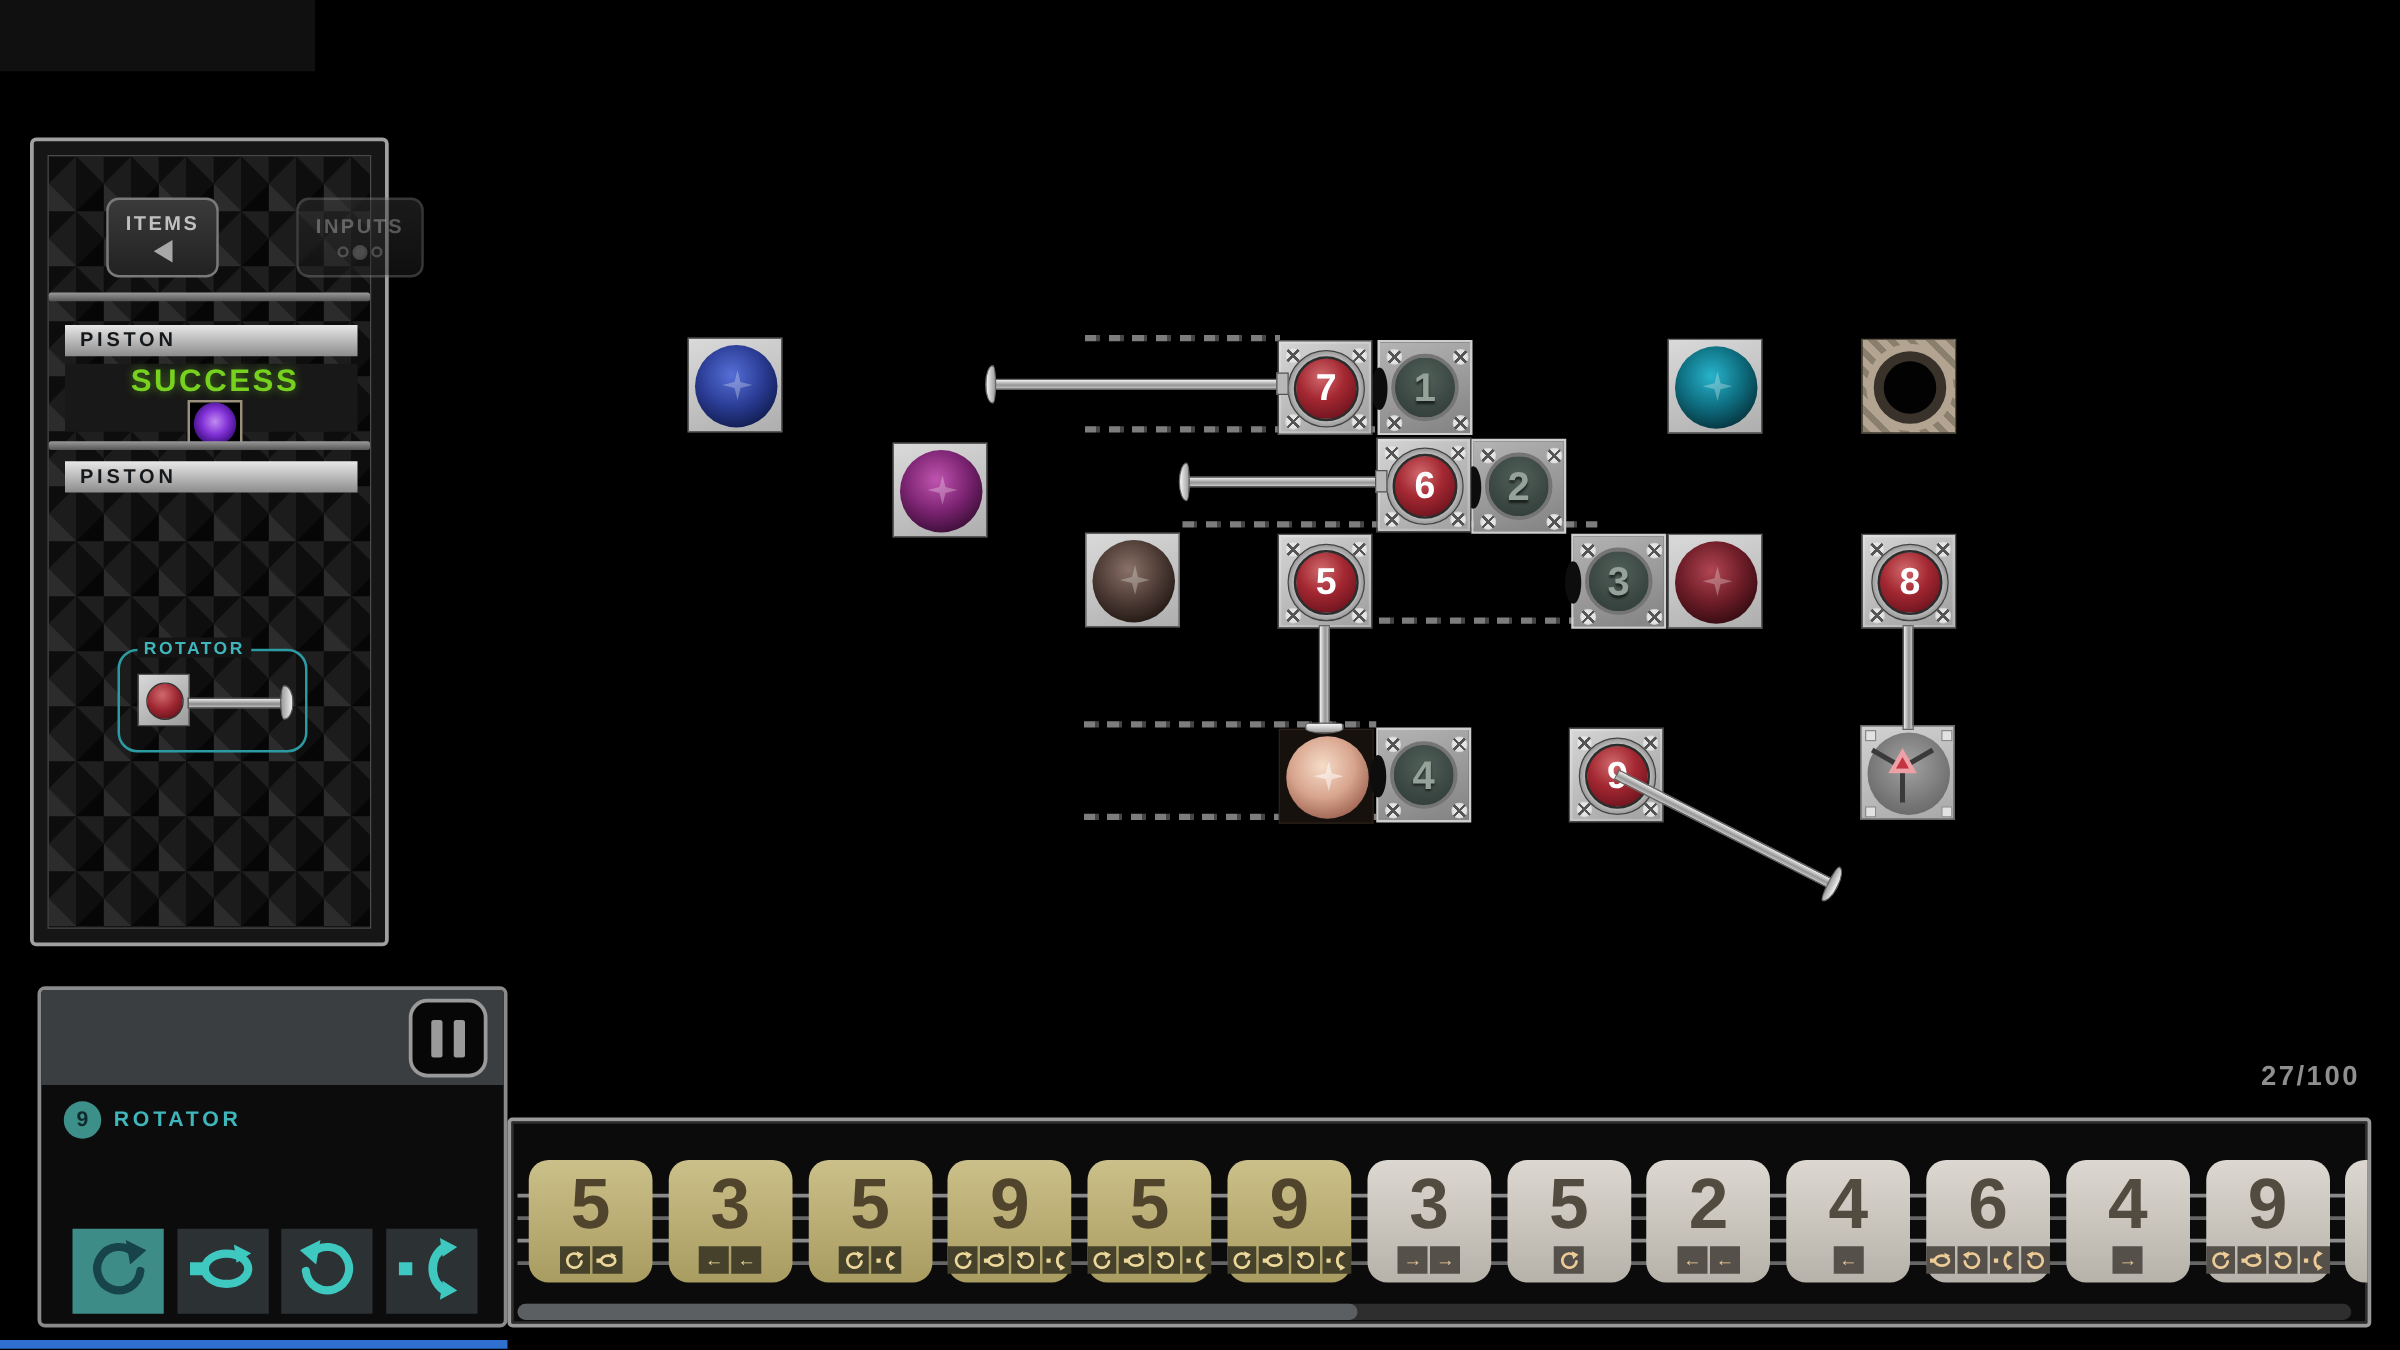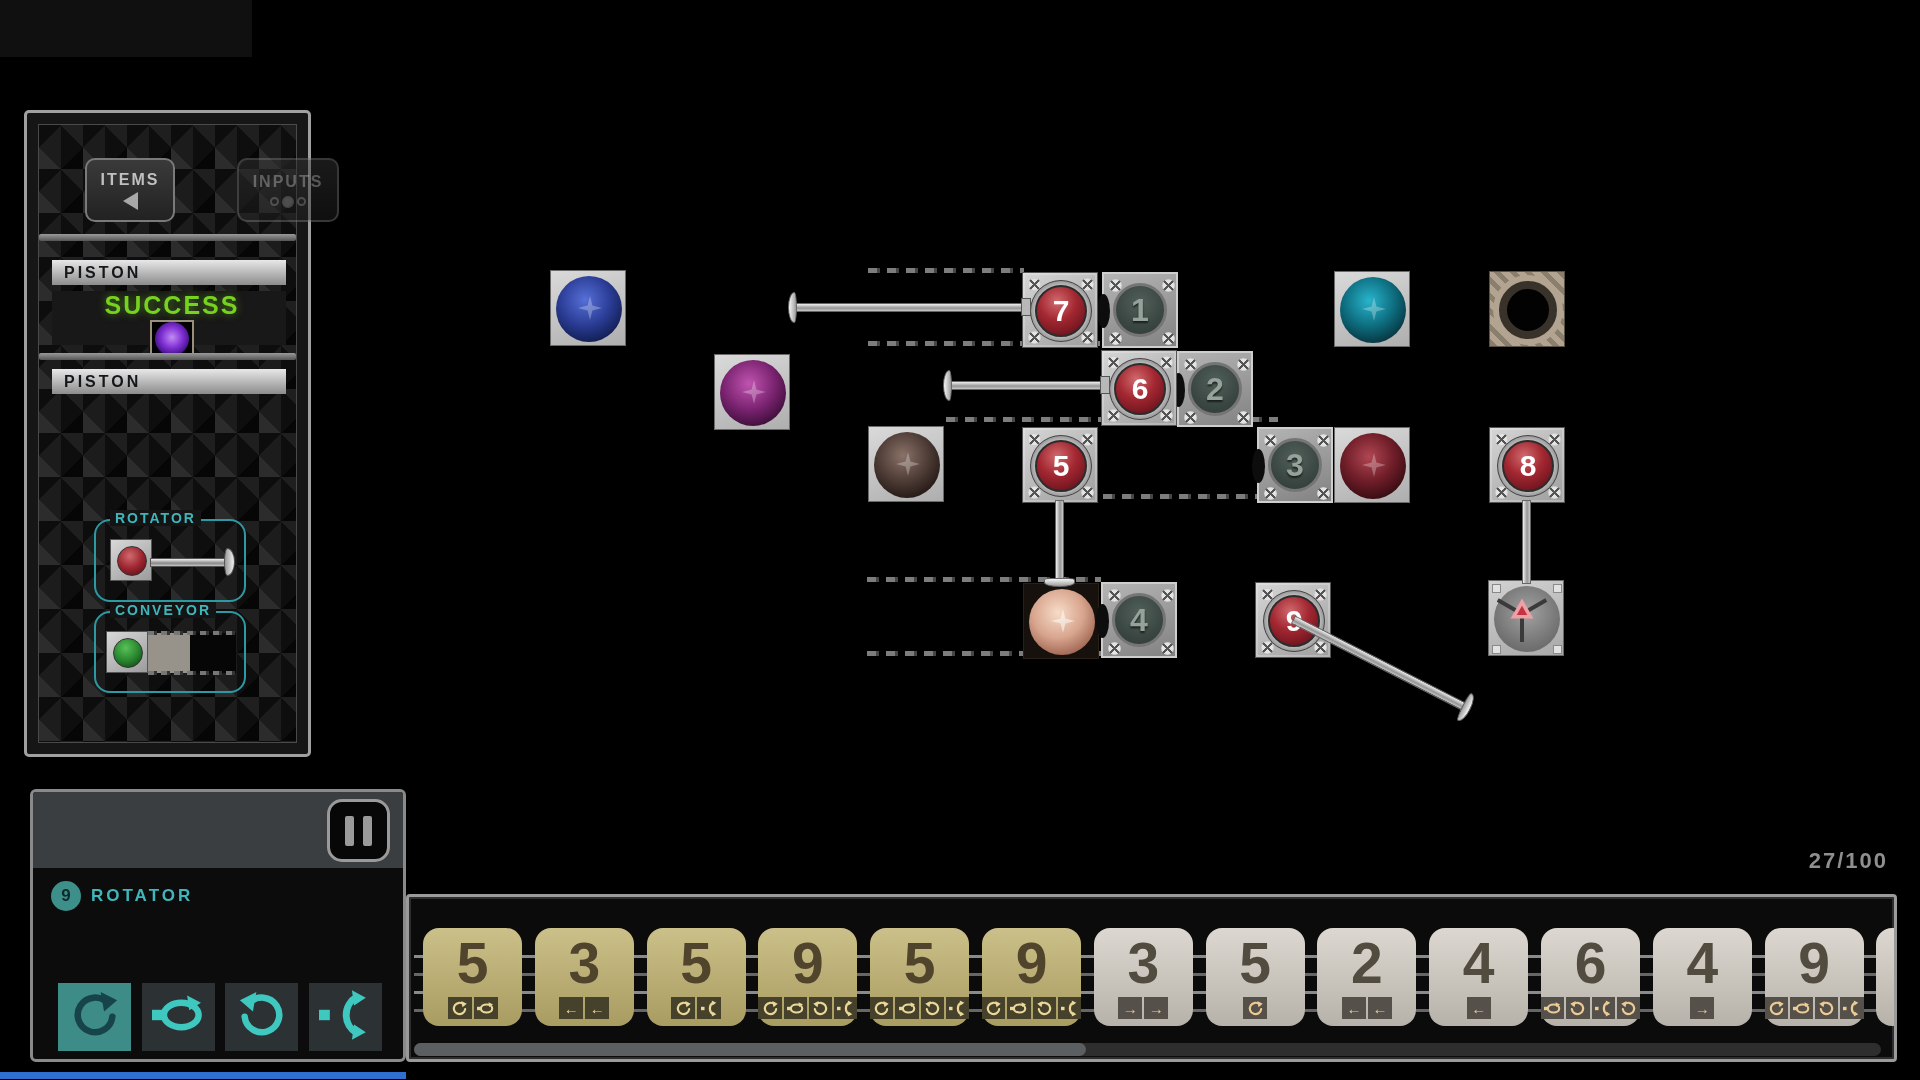--- a/index.html
+++ b/index.html
@@ -186,32 +186,20 @@
 
       <div class="abs item-box" style="left:55px;top:394px;width:152px;height:83px;">
         <span class="item-label">ROTATOR</span>
         <span class="mini-plate" style="left:14px;top:18px;">
           <span class="mini-circle" style="background:radial-gradient(circle at 42% 32%,#d06a6e,#9c2530 50%,#5c1018 90%);"></span>
         </span>
         <span class="mini-rod" style="left:54px;top:37px;width:76px;"></span>
         <span class="abs" style="left:128px;top:27px;width:9px;height:26px;background:linear-gradient(90deg,#999,#f0f0f0);border:1px solid #555;border-radius:30% 70% 70% 30% / 50%;"></span>
       </div>
 
-      <div class="abs item-box" style="left:55px;top:486px;width:152px;height:82px;">
-        <span class="item-label">CONVEYOR</span>
-        <span class="mini-plate" style="left:10px;top:18px;">
-          <span class="mini-circle" style="background:radial-gradient(circle at 42% 32%,#58c058,#2a8830 50%,#0f4814 90%);"></span>
-        </span>
-        <span class="abs" style="left:52px;top:20px;width:88px;height:40px;">
-          <span class="abs" style="left:0;top:0;width:42px;height:40px;background:#98938a;"></span>
-          <span class="abs" style="left:42px;top:0;width:46px;height:40px;background:#060606;"></span>
-          <span class="abs" style="left:0;top:-2px;width:88px;height:4px;background:repeating-linear-gradient(90deg,#777 0 6px,#333 6px 9px,transparent 9px 13px);"></span>
-          <span class="abs" style="left:0;bottom:-2px;width:88px;height:4px;background:repeating-linear-gradient(90deg,#777 0 6px,#333 6px 9px,transparent 9px 13px);"></span>
-        </span>
-      </div>
 
     </div>
   </div>
 
   <div id="board">
       <div class="rail" style="left: 868px; top: 268px; width: 156px;"></div>
       <div class="rail" style="left: 868px; top: 341px; width: 232px;"></div>
       <div class="rail" style="left: 946px; top: 417px; width: 332px;"></div>
       <div class="rail" style="left: 1103px; top: 494px; width: 156px;"></div>
       <div class="rail" style="left: 867px; top: 577px; width: 234px;"></div>

